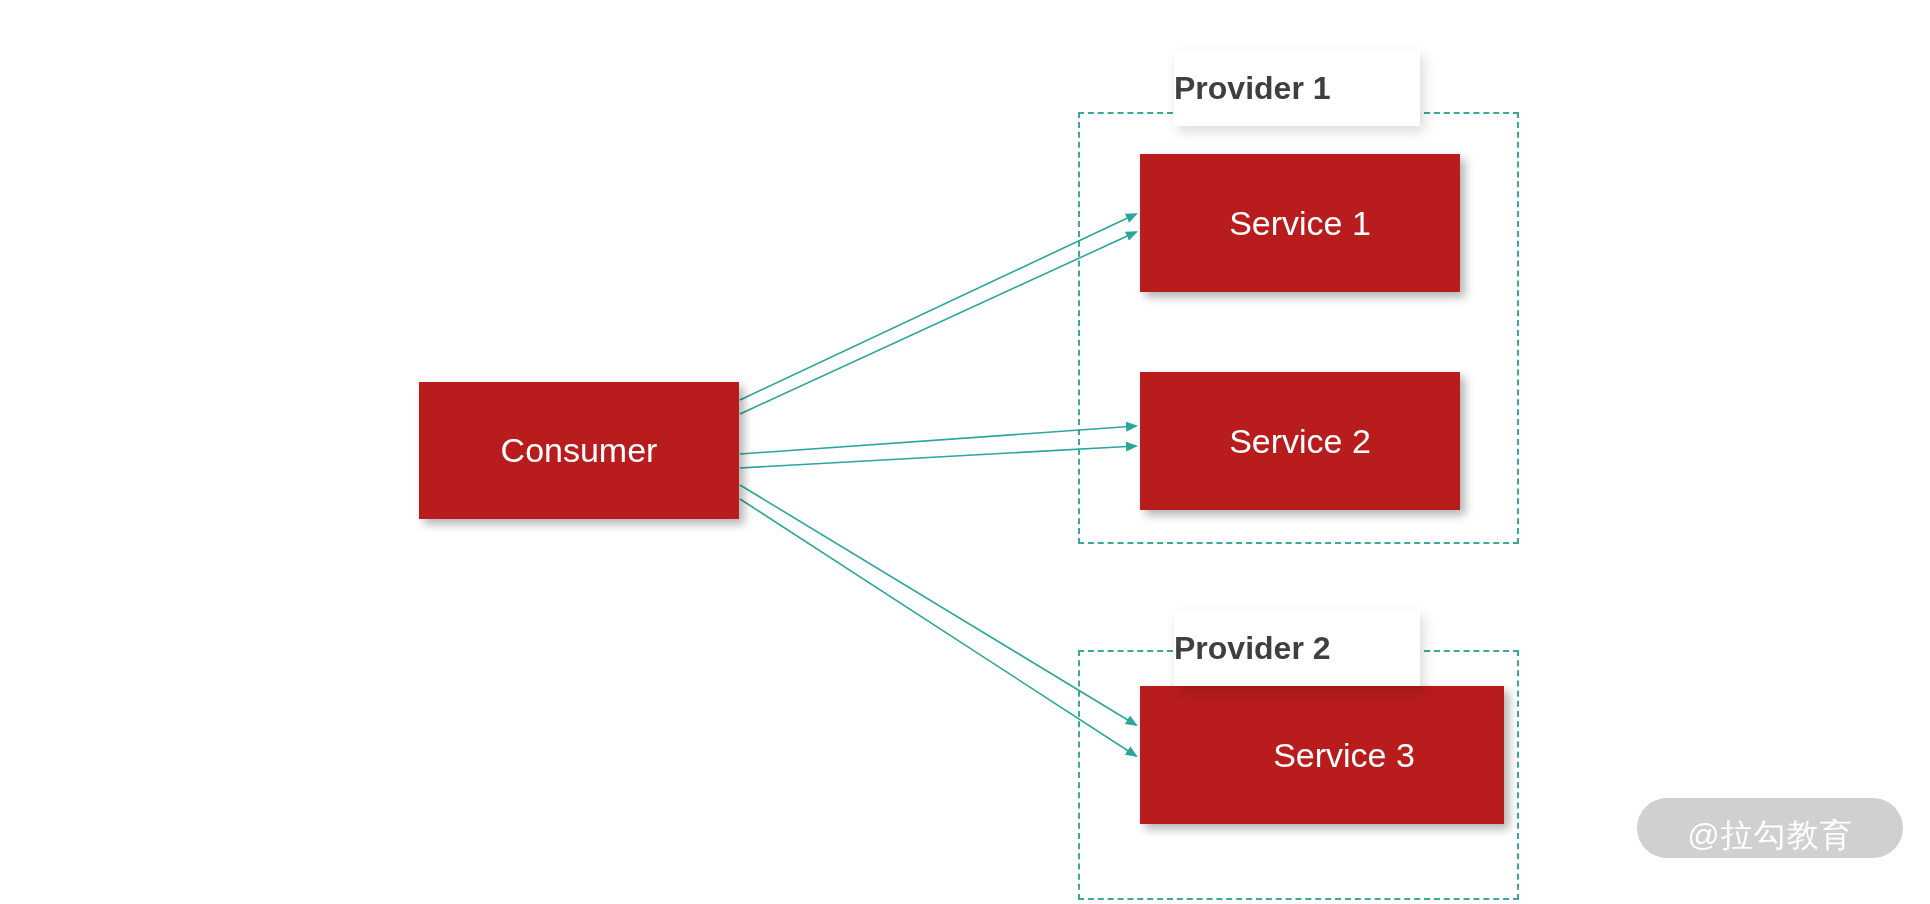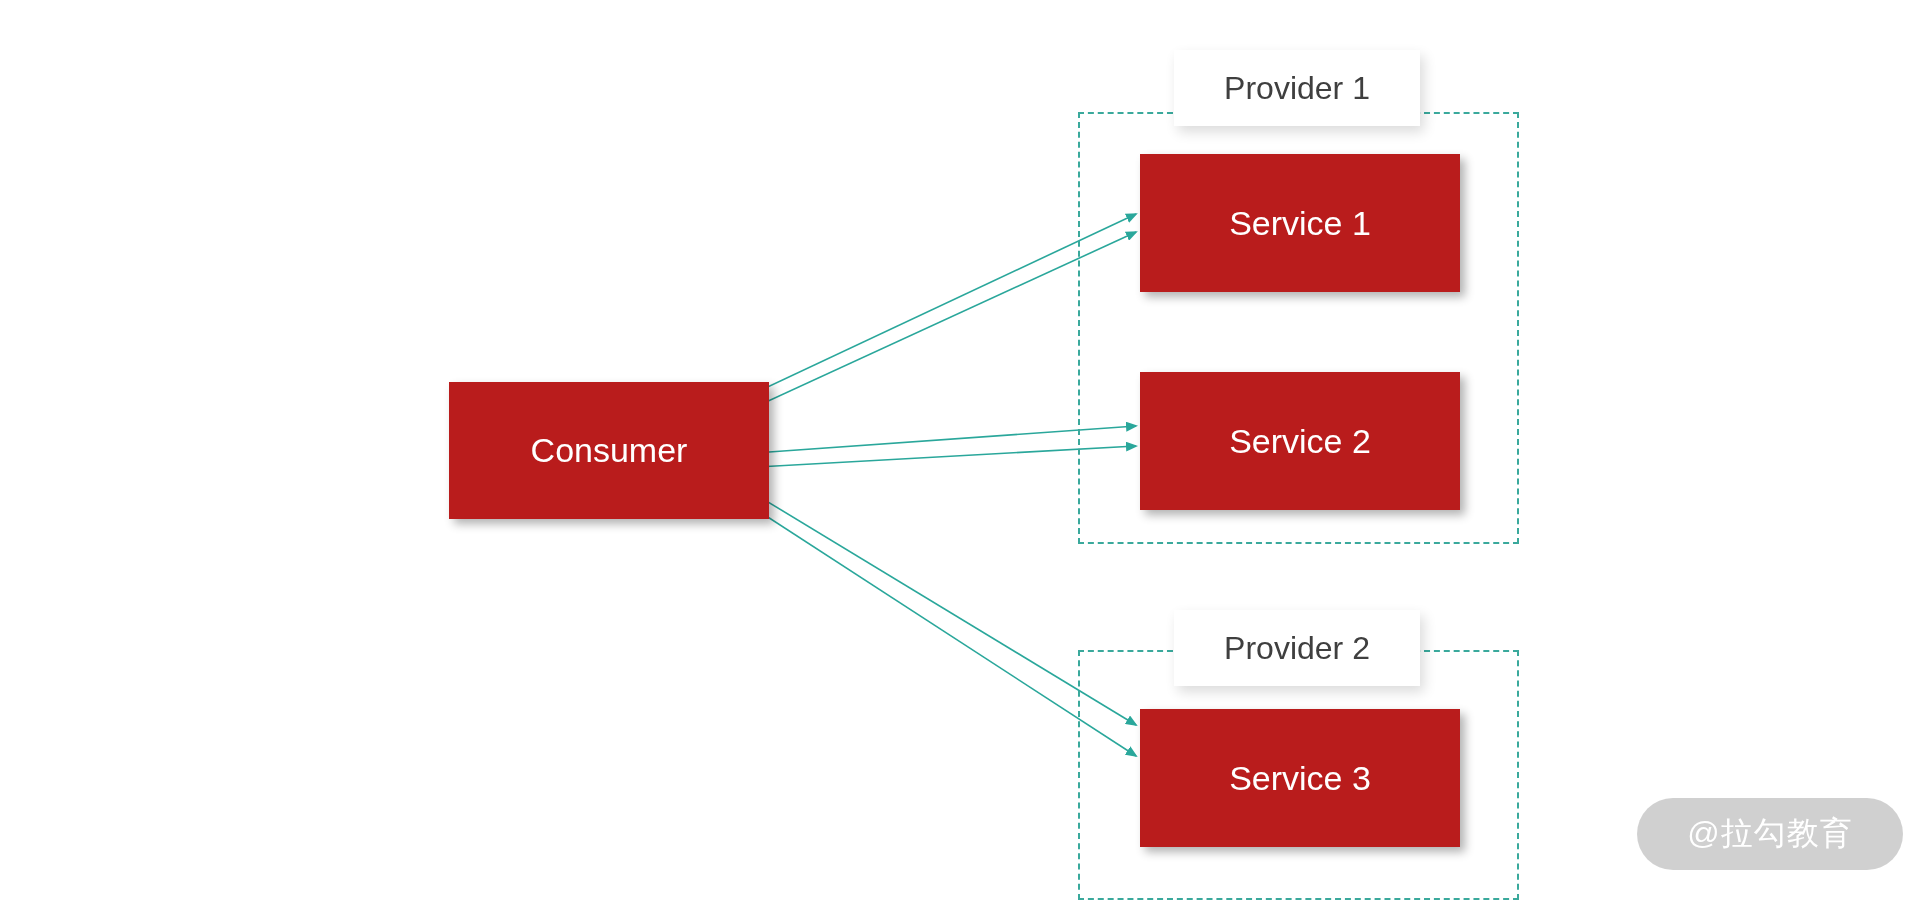--- a/index.html
+++ b/index.html
@@ -26,70 +26,70 @@
     background: #b91c1c;
     color: #ffffff;
     display: flex;
     align-items: center;
     justify-content: center;
     font-size: 34px;
     box-shadow: 5px 5px 9px rgba(0,0,0,0.30);
   }
   .consumer-node {
     left: 419px; top: 382px;
-    width: 320px; height: 137px; margin-left: 30px;
+    width: 320px; height: 137px;
   }
   .service-node {
     width: 320px; height: 138px;
   }
   .service-1 { left: 1140px; top: 154px; }
   .service-2 { left: 1140px; top: 356px; margin-top: 16px; }
-  .service-3 { left: 1140px; top: 709px; }
+  .service-3 { left: 1140px; top: 686px; padding-left: 44px; }
   .provider-box {
     position: absolute;
     border: 2px dashed #3aa99c;
     background: transparent;
   }
   .provider-1-box {
     left: 1078px; top: 112px;
     width: 437px; height: 428px;
   }
   .provider-2-box {
     left: 1078px; top: 650px;
     width: 437px; height: 246px;
   }
   .provider-label {
     position: absolute;
     background: #ffffff;
     color: #3f3f3f;
     font-size: 32px;
     display: flex;
     align-items: center;
-    justify-content: center;
     box-shadow: 4px 6px 12px rgba(0,0,0,0.14);
     z-index: 3;
+    font-weight: bold;
   }
   .provider-1-label {
     left: 1174px; top: 50px;
     width: 246px; height: 76px;
   }
   .provider-2-label {
     left: 1174px; top: 610px;
     width: 246px; height: 76px;
   }
   .watermark {
     position: absolute;
     left: 1637px; top: 798px;
-    width: 266px; height: 72px;
+    width: 266px; height: 60px;
     border-radius: 40px;
     background: rgba(150,150,150,0.45);
     color: #ffffff;
     font-size: 32px;
     display: flex;
-    align-items: center;
+    align-items: flex-end;
     justify-content: center;
     letter-spacing: 1px;
     z-index: 4;
   }
 </style>
 </head>
 <body>
 
 <div class="canvas">
 

